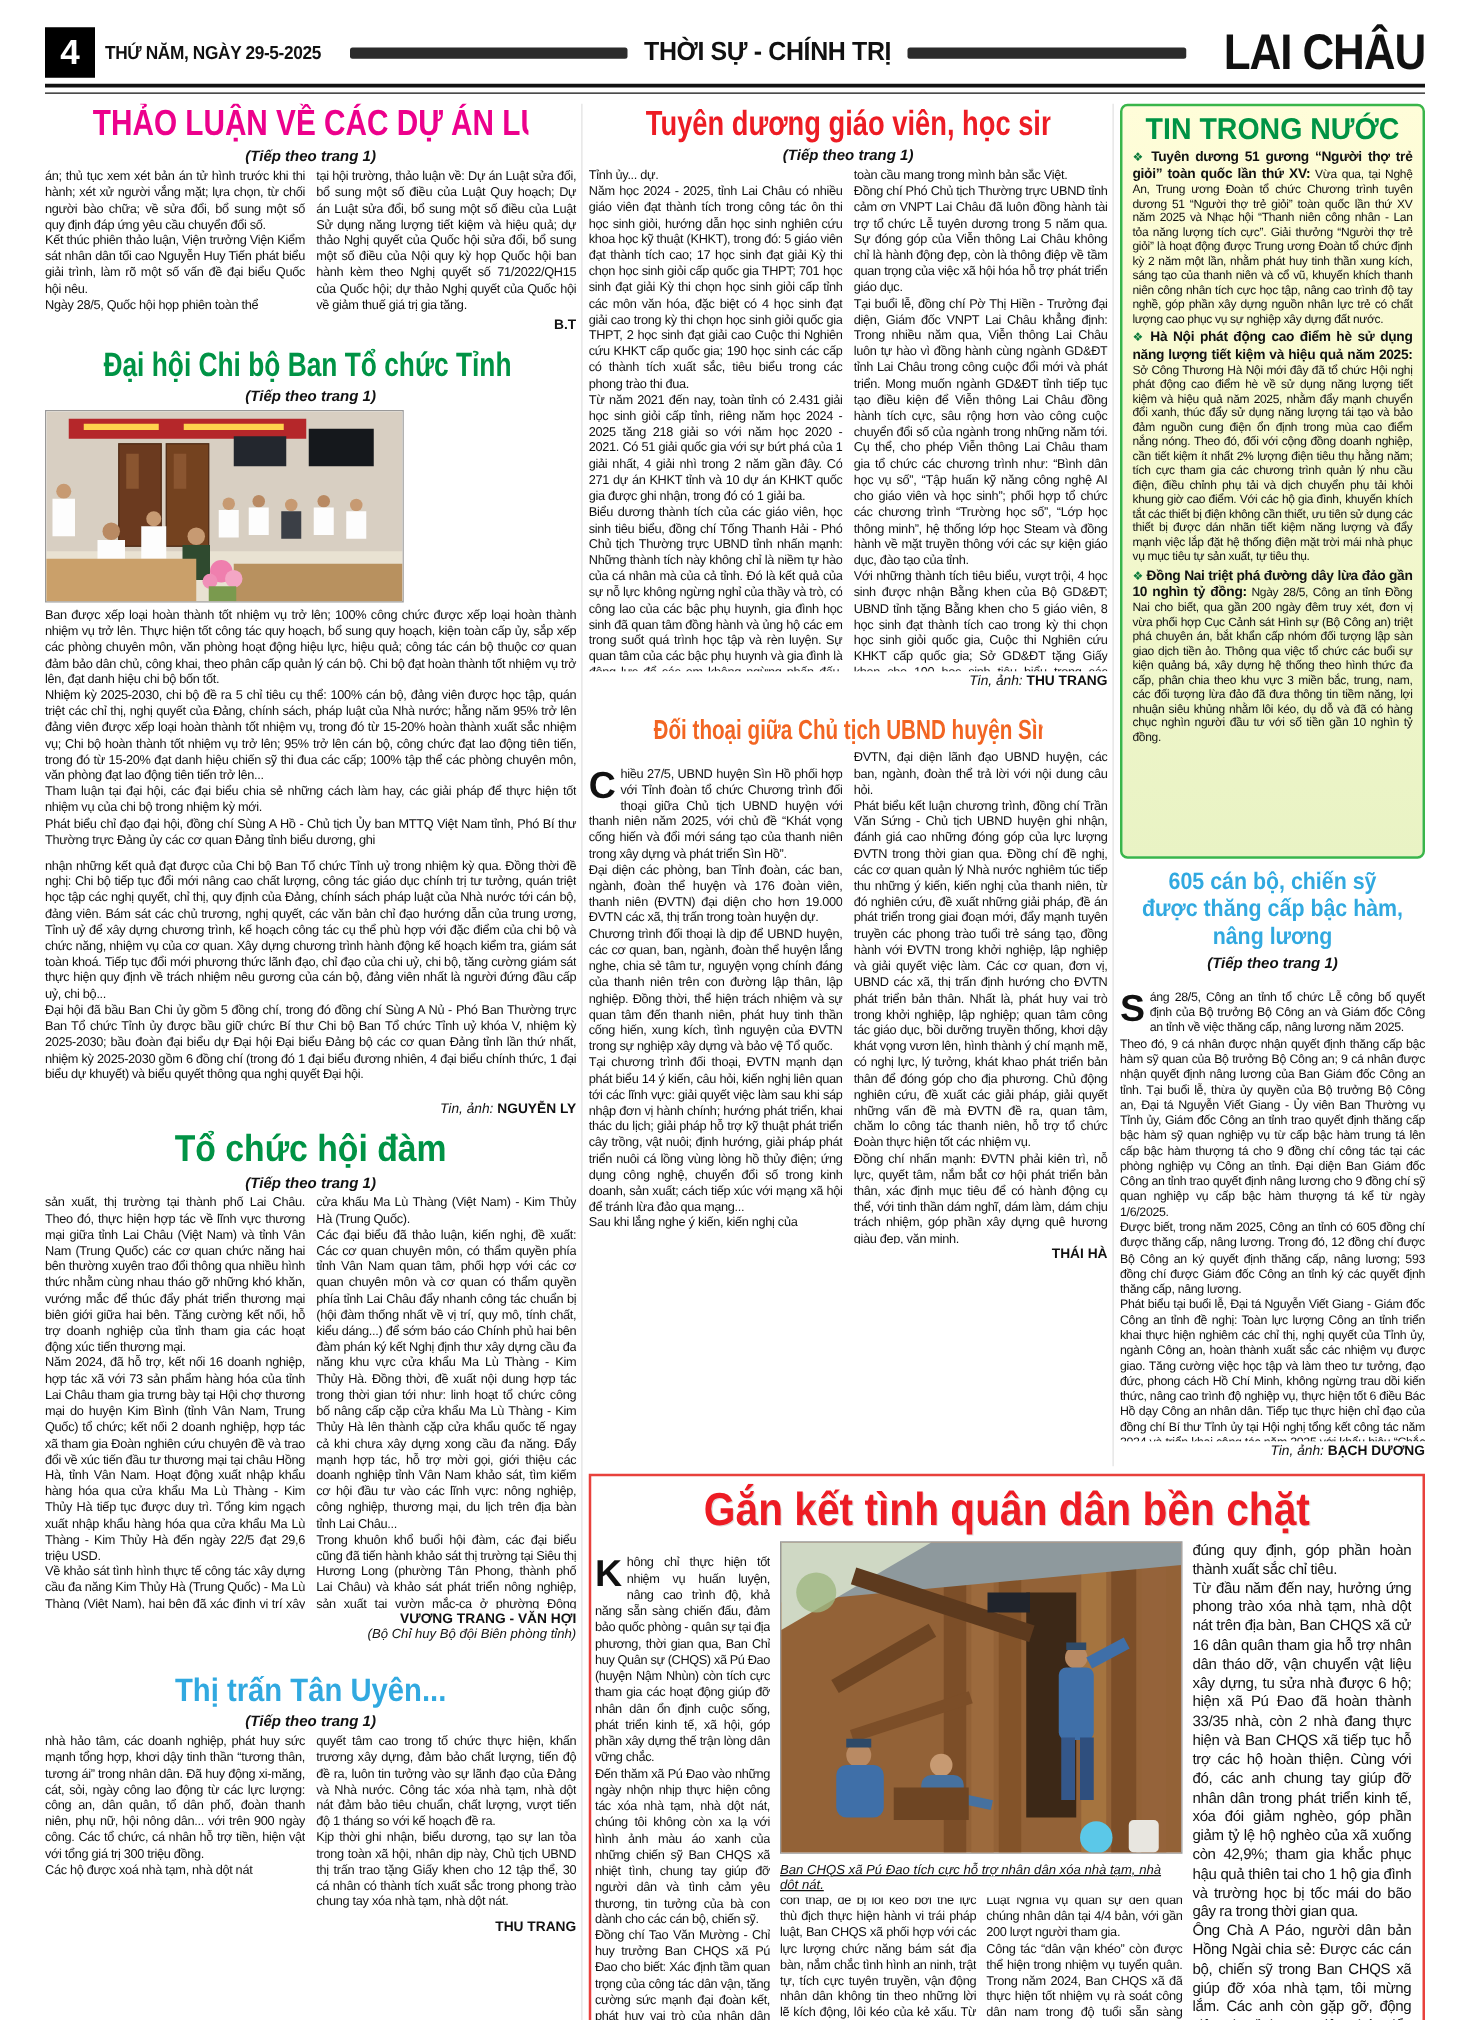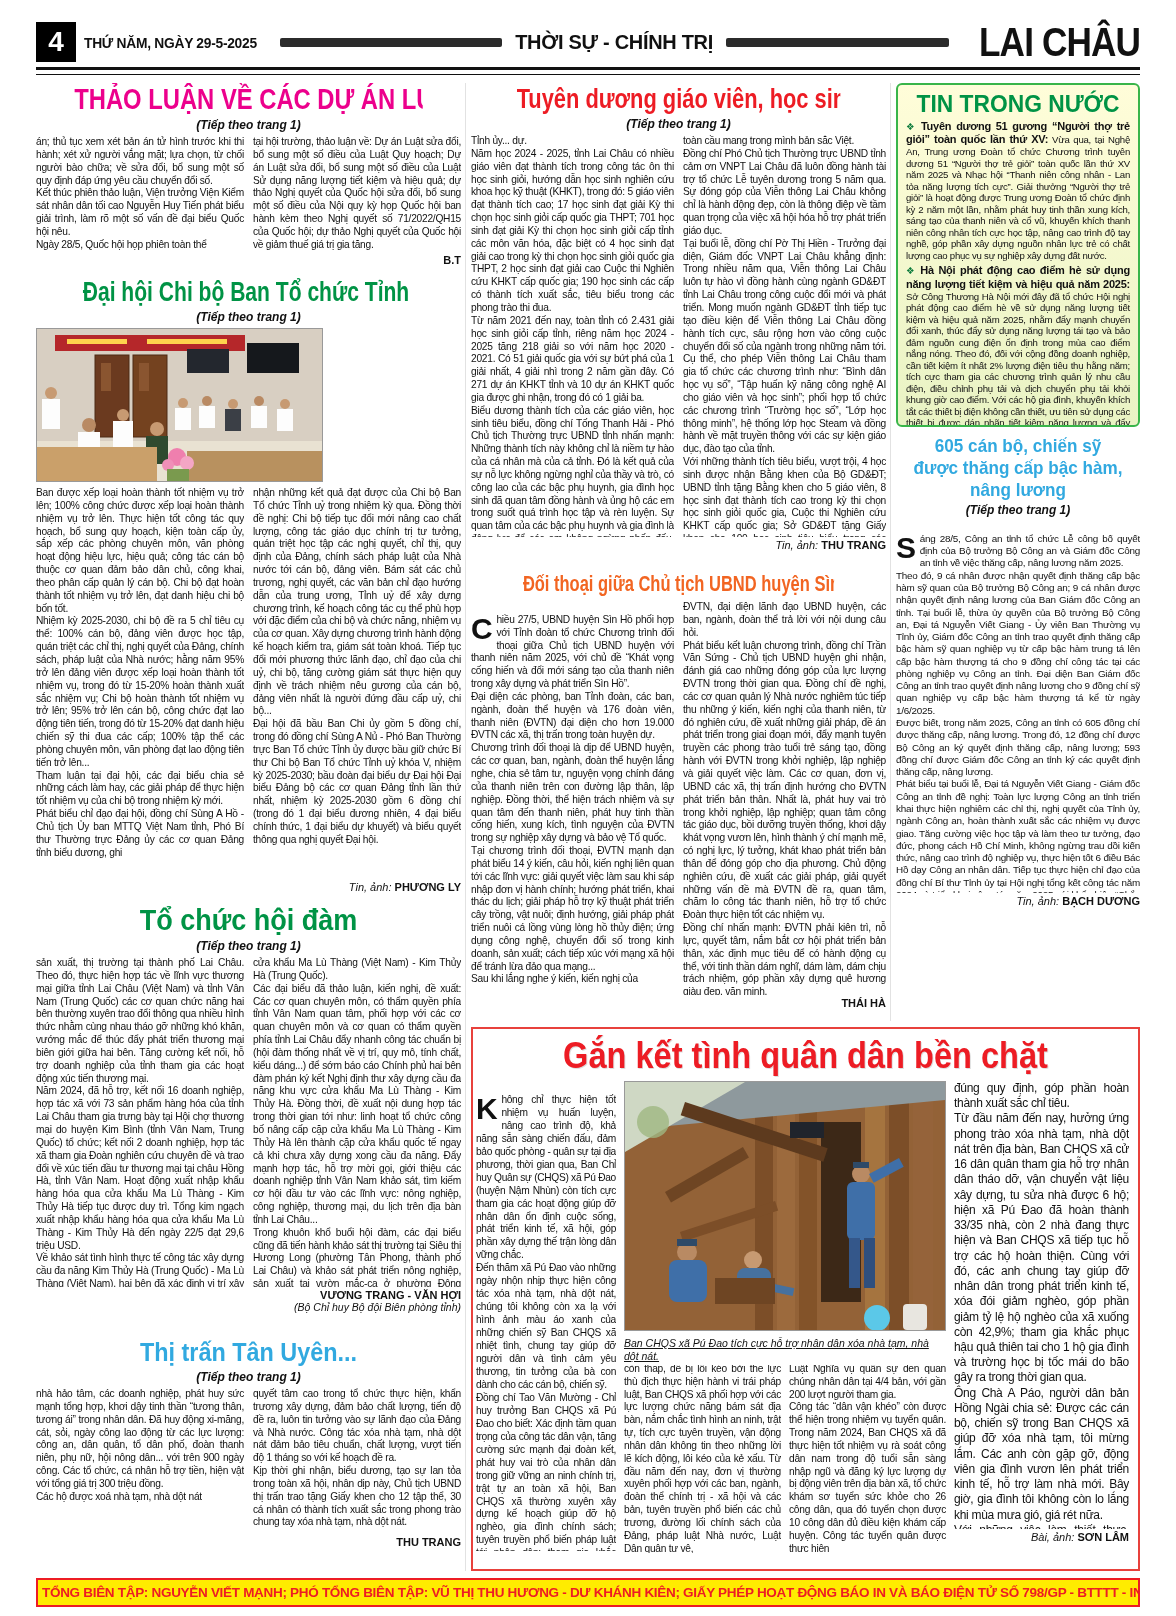--- a/index.html
+++ b/index.html
@@ -39,21 +39,21 @@
   .byline{text-align:right;font-size:11px;font-weight:bold;margin-top:2px;}
   .byline .pre{font-style:italic;font-weight:normal;}
   .byorg{text-align:right;font-size:10.5px;font-style:italic;}
   .drop{float:left;font-size:30px;font-weight:bold;line-height:.85;padding:2px 4px 0 0;}
   
   .photorow{display:flex;gap:8px;margin:2px 0 5px;}
   .caption-side{width:120px;font-size:11px;font-style:italic;line-height:1.3;padding-top:28px;}
   .photo-frame{border:1px solid #999;}
   
   .tinbox{border:2px solid #39b54a;border-radius:6px;background:linear-gradient(#fffdd9,#e9f3c4);
-          padding:5px 8px;height:344px;box-sizing:border-box;overflow:hidden;margin-bottom:8px;}
+          padding:5px 8px;height:604px;box-sizing:border-box;overflow:hidden;margin-bottom:8px;}
   .tintitle{color:#009345;font-weight:bold;font-size:24px;text-align:center;transform:scaleX(.95);
             white-space:nowrap;margin-bottom:2px;}
   .tinitem{font-size:9.6px;line-height:1.2;text-align:justify;letter-spacing:-0.25px;margin-bottom:3px;}
   .tinitem b{font-size:11px;}
   .tinmark{color:#0a7a3a;}
   
   .a605 .col1{font-size:9.9px;line-height:1.24;letter-spacing:-0.25px;text-align:justify;
               white-space:pre-line;overflow:hidden;height:372px;}
   
   .redbox{border:2px solid #e8413c;padding:6px 3px;box-sizing:border-box;height:544px;overflow:hidden;}
@@ -141,31 +141,31 @@
                 <rect x="109" y="107" width="22" height="28" fill="#2f4a2f"></rect>
             </g>
             <rect x="0" y="118" width="120" height="34" fill="#caa06a"></rect>
             <rect x="150" y="122" width="135" height="30" fill="#b8915f"></rect>
             <circle cx="140" cy="128" r="9" fill="#ef7fae"></circle>
               <circle cx="150" cy="134" r="7" fill="#f4a6c5"></circle>
             <circle cx="131" cy="136" r="6" fill="#f08fb8"></circle>
               <rect x="130" y="140" width="22" height="12" fill="#7a9a4e"></rect>
           </svg>
         </div>
-        <div class="cols h-fix" style="height:392px;">
+        <div class="cols h-fix" style="height:392px;flex-direction:column;">
           <div class="col">Ban được xếp loại hoàn thành tốt nhiệm vụ trở lên; 100% công chức được xếp loại hoàn thành nhiệm vụ trở lên. Thực hiện tốt công tác quy hoạch, bổ sung quy hoạch, kiện toàn cấp ủy, sắp xếp các phòng chuyên môn, văn phòng hoạt động hiệu lực, hiệu quả; công tác cán bộ thuộc cơ quan đảm bảo dân chủ, công khai, theo phân cấp quản lý cán bộ. Chi bộ đạt hoàn thành tốt nhiệm vụ trở lên, đạt danh hiệu chi bộ bốn tốt.
 Nhiệm kỳ 2025-2030, chi bộ đề ra 5 chỉ tiêu cụ thể: 100% cán bộ, đảng viên được học tập, quán triệt các chỉ thị, nghị quyết của Đảng, chính sách, pháp luật của Nhà nước; hằng năm 95% trở lên đảng viên được xếp loại hoàn thành tốt nhiệm vụ, trong đó từ 15-20% hoàn thành xuất sắc nhiệm vụ; Chi bộ hoàn thành tốt nhiệm vụ trở lên; 95% trở lên cán bộ, công chức đạt lao động tiên tiến, trong đó từ 15-20% đạt danh hiệu chiến sỹ thi đua các cấp; 100% tập thể các phòng chuyên môn, văn phòng đạt lao động tiên tiến trở lên...
 Tham luận tại đại hội, các đại biểu chia sẻ những cách làm hay, các giải pháp để thực hiện tốt nhiệm vụ của chi bộ trong nhiệm kỳ mới.
 Phát biểu chỉ đạo đại hội, đồng chí Sùng A Hồ - Chủ tịch Ủy ban MTTQ Việt Nam tỉnh, Phó Bí thư Thường trực Đảng ủy các cơ quan Đảng tỉnh biểu dương, ghi</div>
           <div class="col">nhận những kết quả đạt được của Chi bộ Ban Tổ chức Tỉnh uỷ trong nhiệm kỳ qua. Đồng thời đề nghị: Chi bộ tiếp tục đổi mới nâng cao chất lượng, công tác giáo dục chính trị tư tưởng, quán triệt học tập các nghị quyết, chỉ thị, quy định của Đảng, chính sách pháp luật của Nhà nước tới cán bộ, đảng viên. Bám sát các chủ trương, nghị quyết, các văn bản chỉ đạo hướng dẫn của trung ương, Tỉnh uỷ để xây dựng chương trình, kế hoạch công tác cụ thể phù hợp với đặc điểm của chi bộ và chức năng, nhiệm vụ của cơ quan. Xây dựng chương trình hành động kế hoạch kiểm tra, giám sát toàn khoá. Tiếp tục đổi mới phương thức lãnh đạo, chỉ đạo của chi uỷ, chi bộ, tăng cường giám sát thực hiện quy định về trách nhiệm nêu gương của cán bộ, đảng viên nhất là người đứng đầu cấp uỷ, chi bộ...
 Đại hội đã bầu Ban Chi ủy gồm 5 đồng chí, trong đó đồng chí Sùng A Nủ - Phó Ban Thường trực Ban Tổ chức Tỉnh ủy được bầu giữ chức Bí thư Chi bộ Ban Tổ chức Tỉnh uỷ khóa V, nhiệm kỳ 2025-2030; bầu đoàn đại biểu dự Đại hội Đại biểu Đảng bộ các cơ quan Đảng tỉnh lần thứ nhất, nhiệm kỳ 2025-2030 gồm 6 đồng chí (trong đó 1 đại biểu đương nhiên, 4 đại biểu chính thức, 1 đại biểu dự khuyết) và biểu quyết thông qua nghị quyết Đại hội.</div>
         </div>
         <div class="byline">
           <span class="pre">Tin, ảnh:</span>
-          <span>PHƯƠNG LY</span>
+          <span>NGUYỄN LY</span>
         </div>
       </div>
 
       <div class="art" style="height:428px;">
         <div class="title t-grn2">Tổ chức hội đàm</div>
         <div class="cont">(Tiếp theo trang 1)</div>
         <div class="cols h-fix" style="height:330px;">
           <div class="col">sản xuất, thị trường tại thành phố Lai Châu. Theo đó, thực hiện hợp tác về lĩnh vực thương mại giữa tỉnh Lai Châu (Việt Nam) và tỉnh Vân Nam (Trung Quốc) các cơ quan chức năng hai bên thường xuyên trao đổi thông qua nhiều hình thức nhằm cùng nhau tháo gỡ những khó khăn, vướng mắc để thúc đẩy phát triển thương mại biên giới giữa hai bên. Tăng cường kết nối, hỗ trợ doanh nghiệp của tỉnh tham gia các hoạt động xúc tiến thương mại.
 Năm 2024, đã hỗ trợ, kết nối 16 doanh nghiệp, hợp tác xã với 73 sản phẩm hàng hóa của tỉnh Lai Châu tham gia trưng bày tại Hội chợ thương mại do huyện Kim Bình (tỉnh Vân Nam, Trung Quốc) tổ chức; kết nối 2 doanh nghiệp, hợp tác xã tham gia Đoàn nghiên cứu chuyên đề và trao đổi về xúc tiến đầu tư thương mại tại châu Hồng Hà, tỉnh Vân Nam. Hoạt động xuất nhập khẩu hàng hóa qua cửa khẩu Ma Lù Thàng - Kim Thủy Hà tiếp tục được duy trì. Tổng kim ngạch xuất nhập khẩu hàng hóa qua cửa khẩu Ma Lù Thàng - Kim Thủy Hà đến ngày 22/5 đạt 29,6 triệu USD.
 Về khảo sát tình hình thực tế công tác xây dựng cầu đa năng Kim Thủy Hà (Trung Quốc) - Ma Lù Thàng (Việt Nam), hai bên đã xác định vị trí xây dựng cầu đa năng, đồng thời, thông báo về nội dung xây dựng cầu, UBND tỉnh Lai Châu đã ban hành Quyết định số 831/QĐ-UBND ngày 16/5/2025 về việc thành lập Tổ công tác liên ngành và Nhóm chuyên gia kỹ thuật thực hiện đàm phán cầu đa năng khu vực</div>

